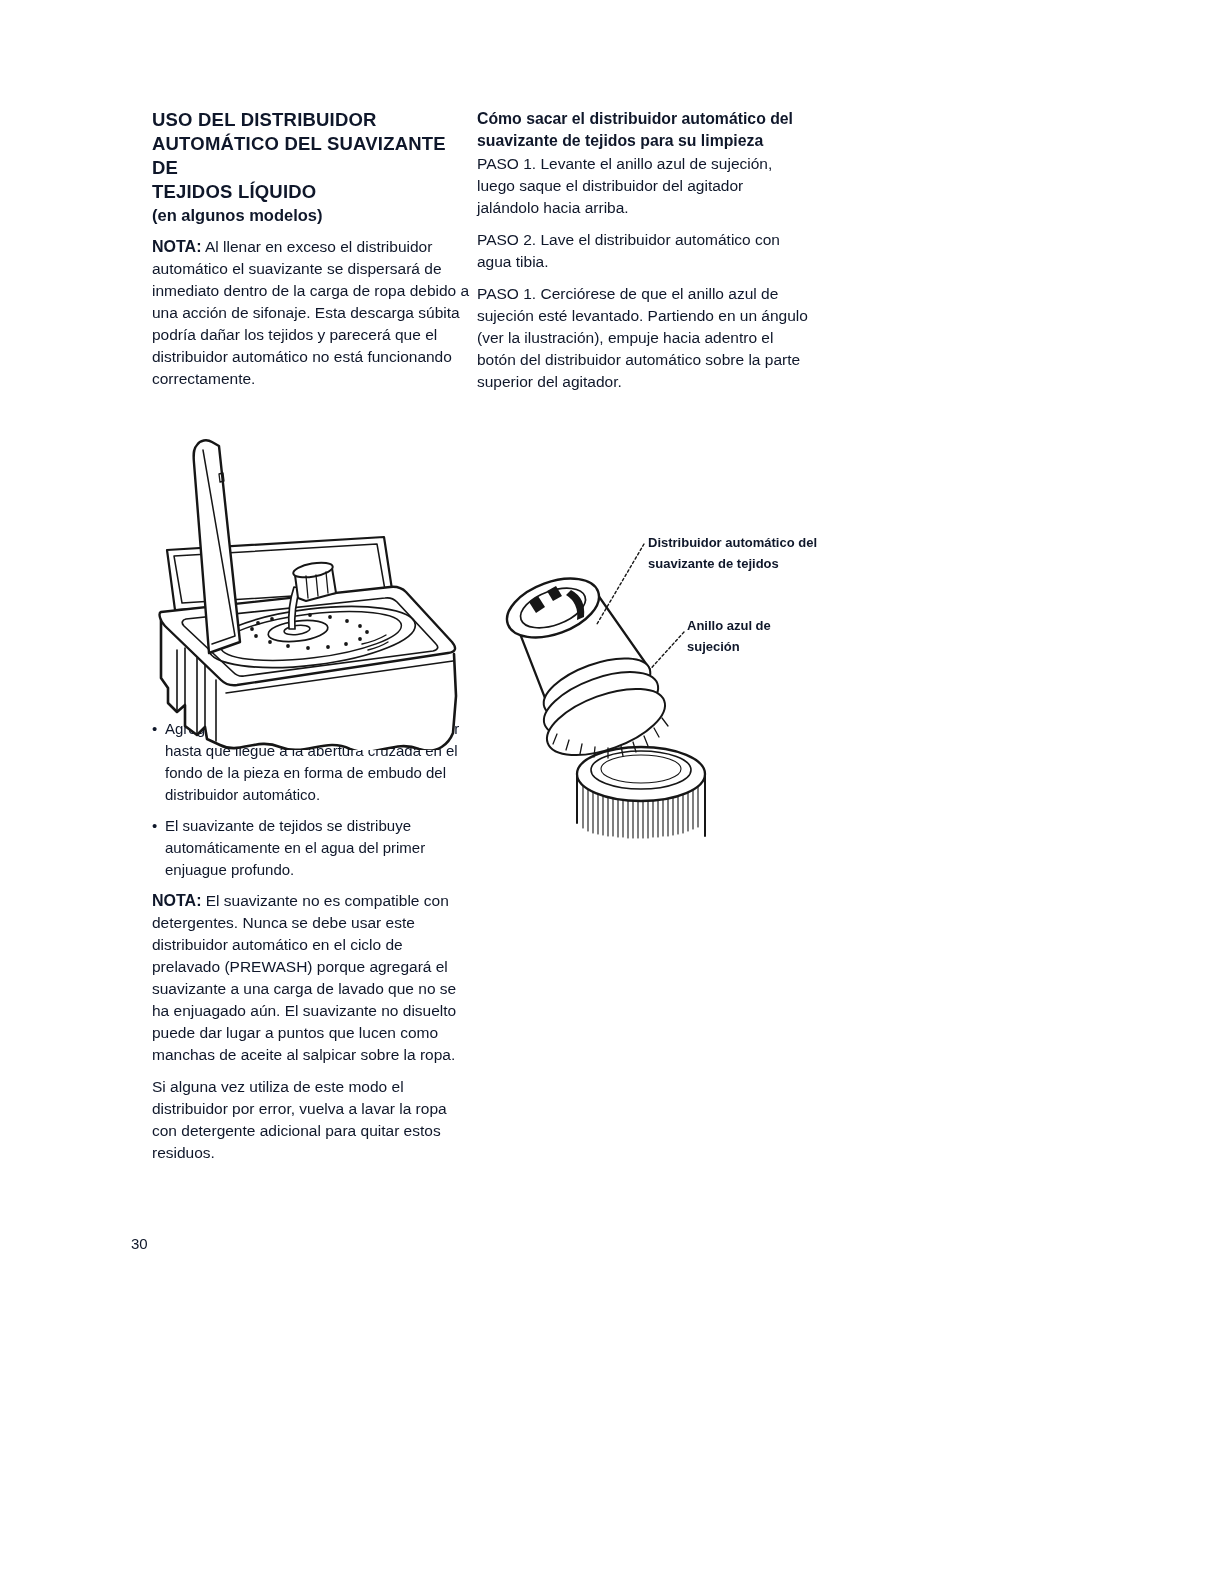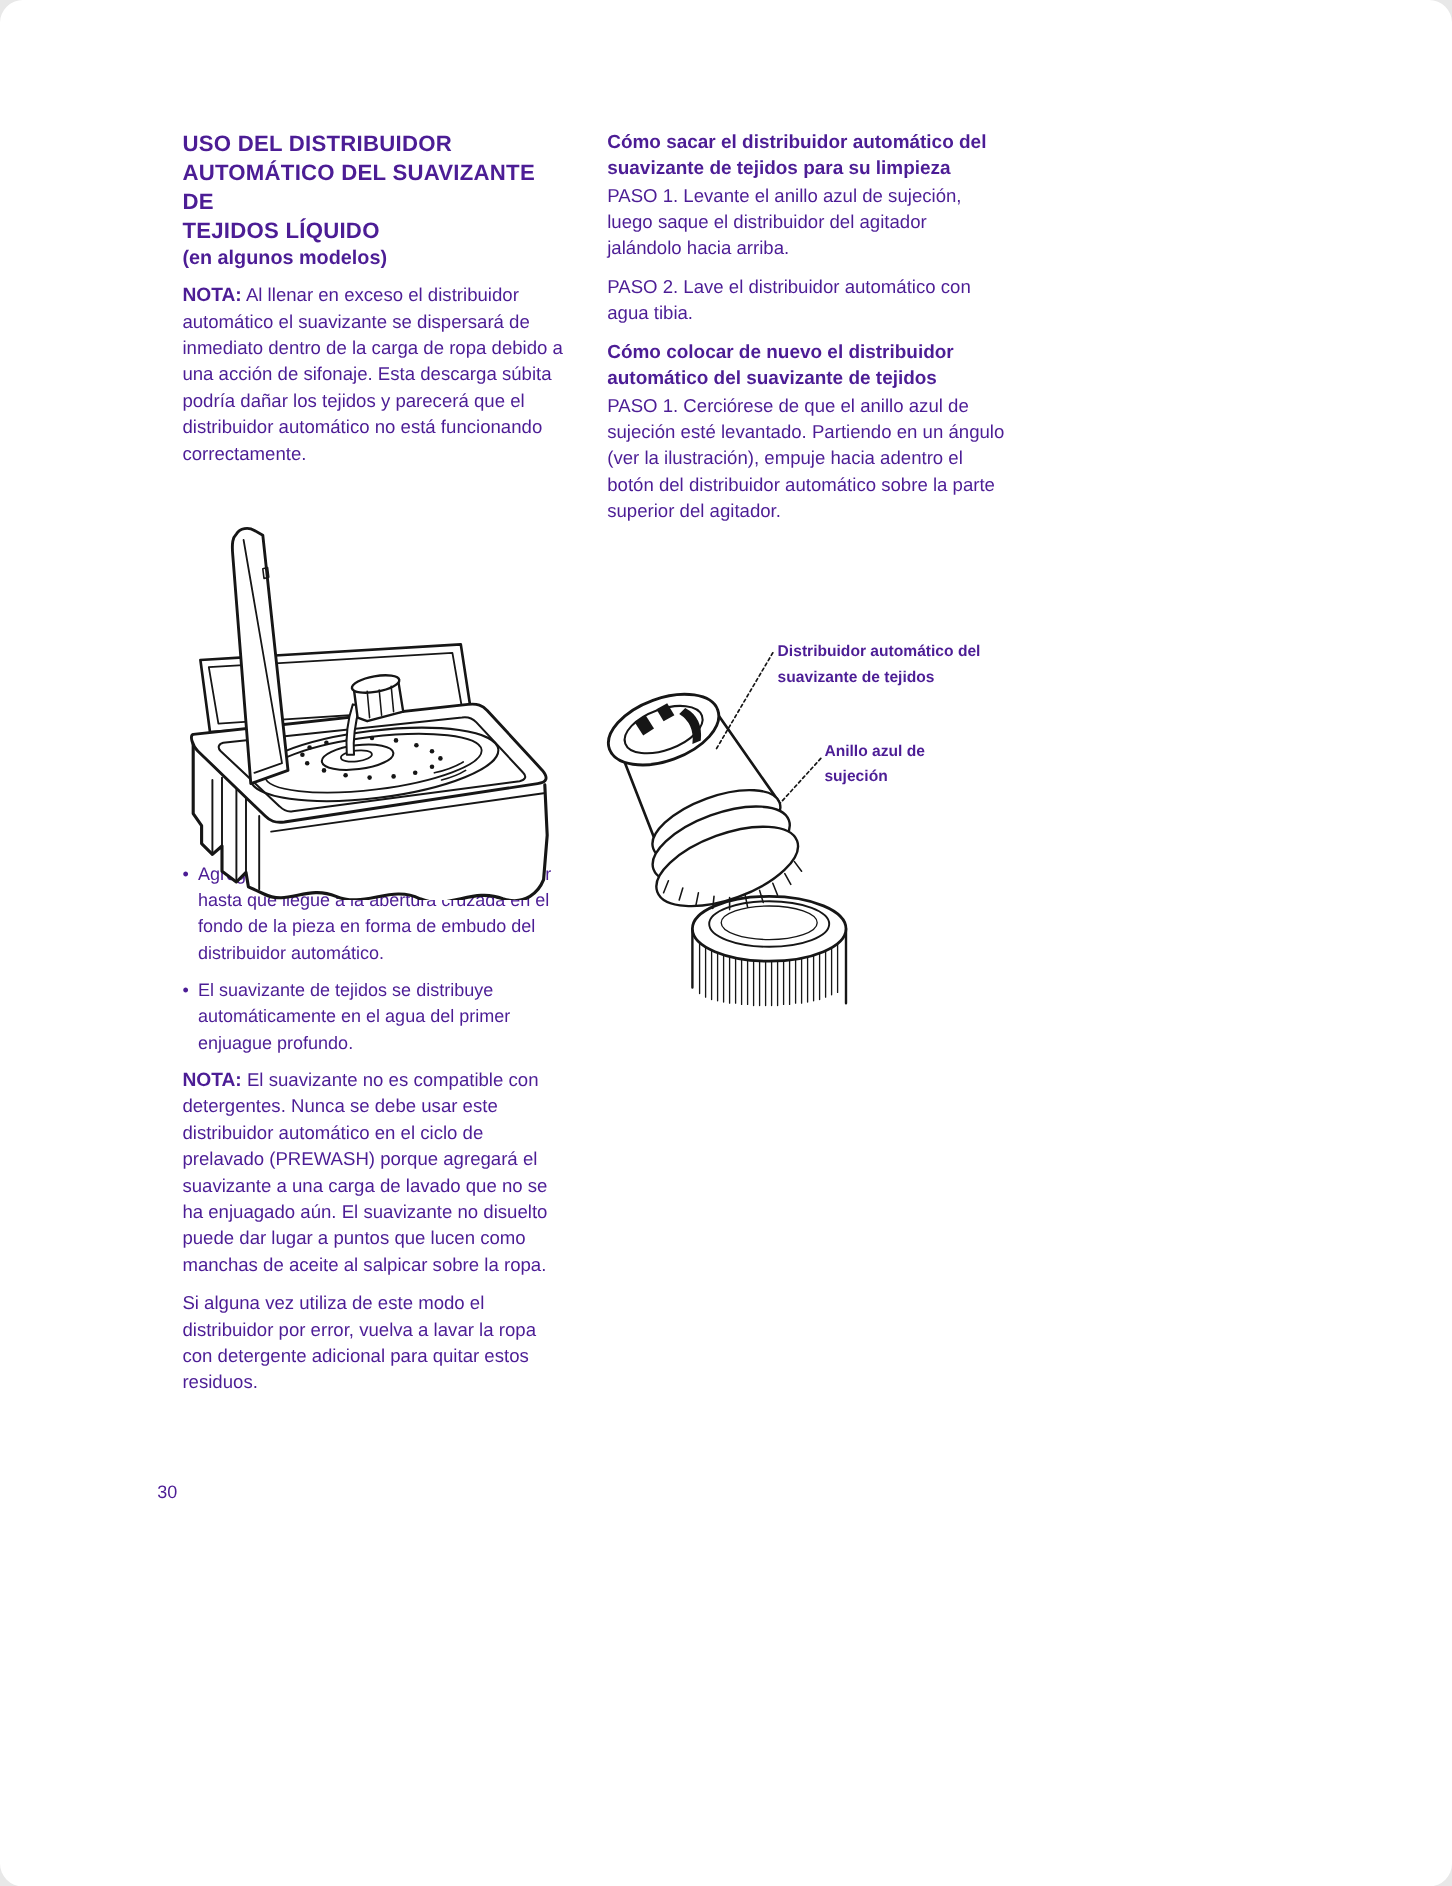--- a/index.html
+++ b/index.html
@@ -1,27 +1,26 @@
 <!DOCTYPE html>
 <html><head>
 <meta charset="utf-8">
 <style>
   html,body { margin:0; padding:0; background:#e8e8e8; }
   .page {
     position:relative;
     width:1210px; height:1572px;
     background:#ffffff;
     font-family:"Liberation Sans", sans-serif;
-    color:#4c1d95;
+    color:#0f172a;
     overflow:hidden;
-    border-radius:19px;
   }
   .col { position:absolute; top:108px; }
   .col-left  { left:152px; width:322px; }
-  .col-right { left:506px; width:332px; }
+  .col-right { left:477px; width:332px; }
 
   .doc-title { font-size:18.5px; line-height:24px; font-weight:bold; margin:0; letter-spacing:0.2px; }
   .doc-subtitle { font-size:16.5px; line-height:23px; font-weight:bold; margin:0 0 9px 0; }
 
   p.body { font-size:15.5px; line-height:22px; margin:0 0 10px 0; }
   .lead { font-weight:normal; }
   .note-lead { font-weight:bold; font-size:16px; }
 
   h2.sub { font-size:15.8px; line-height:22px; font-weight:bold; margin:0 0 1px 0; }
   .sect2 { margin-top:11px; }
@@ -75,21 +74,20 @@
     <p class="body">Si alguna vez utiliza de este modo el distribuidor por error, vuelva a lavar la ropa con detergente adicional para quitar estos residuos.</p>
   </div>
 
   <div class="col col-right">
     <h2 class="sub">Cómo sacar el distribuidor automático del suavizante de tejidos para su limpieza</h2>
     <p class="body"><span class="lead">PASO 1.</span>
       <span>Levante el anillo azul de sujeción, luego saque el distribuidor del agitador jalándolo hacia arriba.</span></p>
     <p class="body"><span class="lead">PASO 2.</span>
       <span>Lave el distribuidor automático con agua tibia.</span></p>
 
-    <h2 class="sub sect2">Cómo colocar de nuevo el distribuidor automático del suavizante de tejidos</h2>
     <p class="body"><span class="lead">PASO 1.</span>
       <span>Cerciórese de que el anillo azul de sujeción esté levantado.  Partiendo en un ángulo (ver la ilustración), empuje hacia adentro el botón del distribuidor automático sobre la parte superior del agitador.</span></p>
   </div>
 
   <div class="fig fig-washer">
     <svg width="345" height="312" viewBox="0 0 345 312">
       <g fill="none" stroke="#161616" stroke-width="2" stroke-linejoin="round" stroke-linecap="round">
 
         <path d="M21,176 L21,240 L28,250 L28,265 L37,274 L45,267 L45,288 L57,297 L65,289 L67,301 L80,307
                  C100,317 116,299 140,309 C164,319 186,299 210,311 C234,321 254,301 279,311

